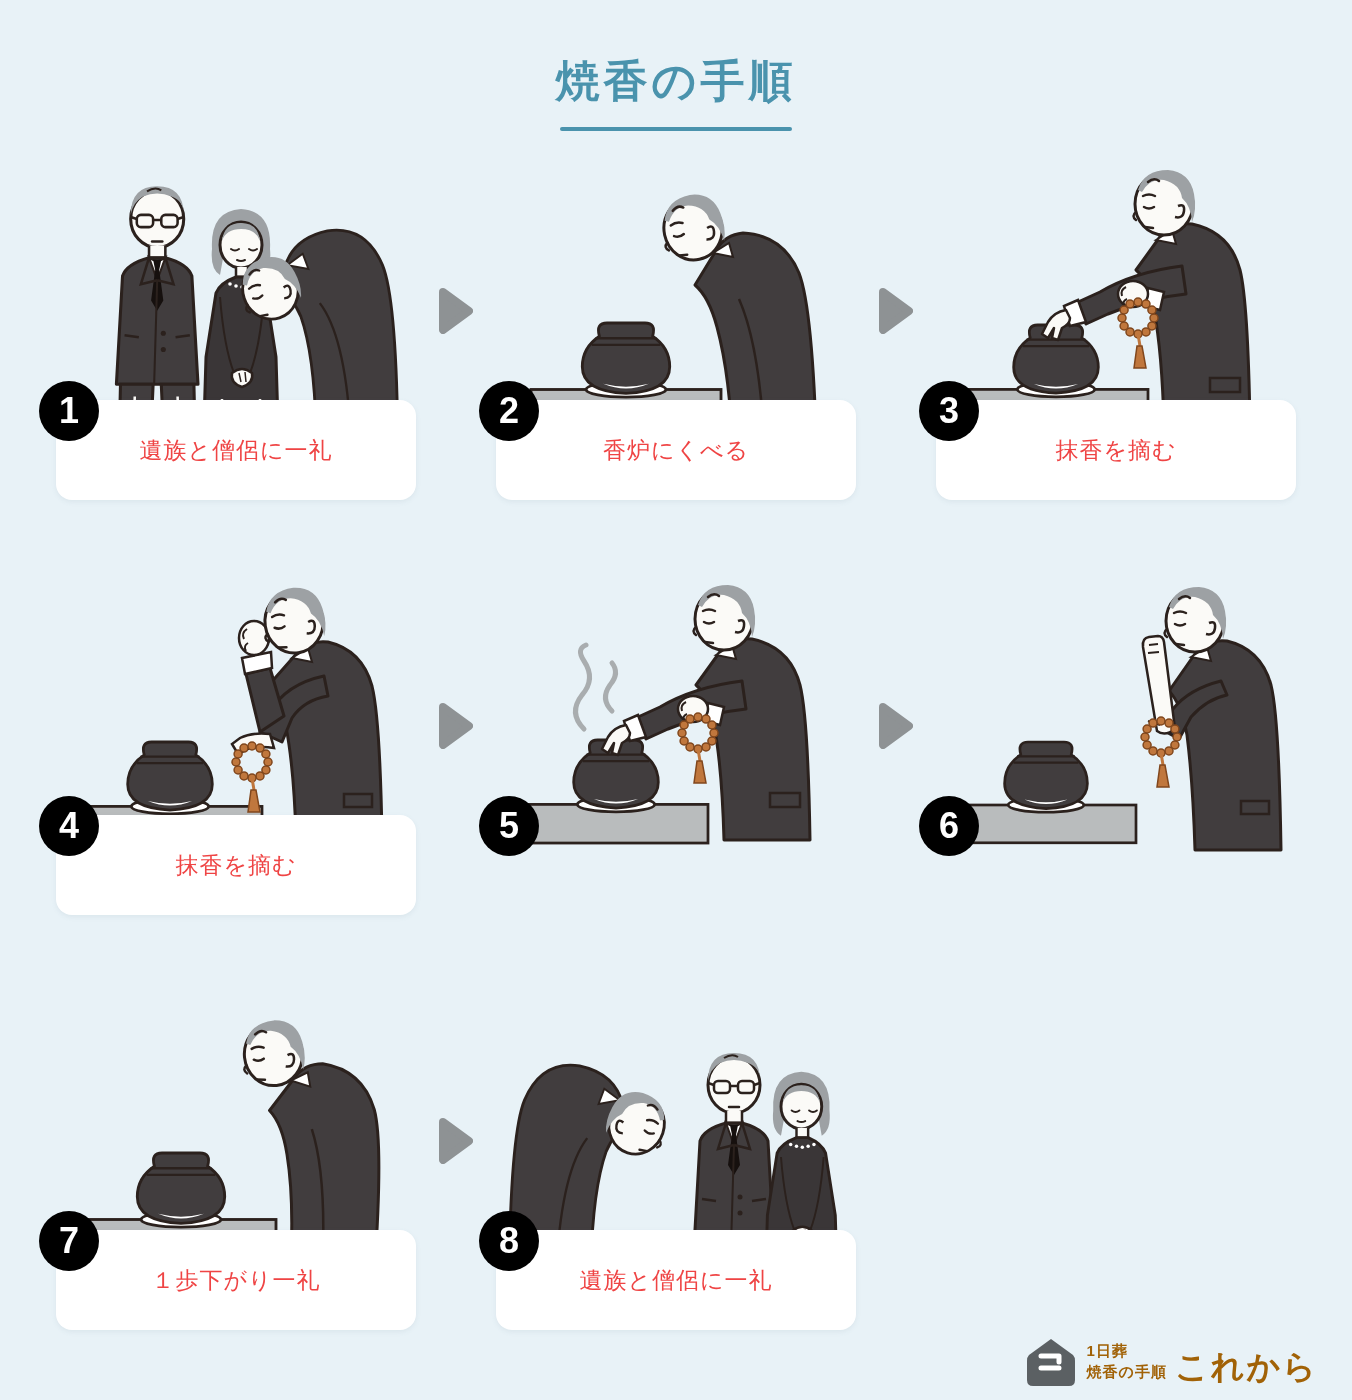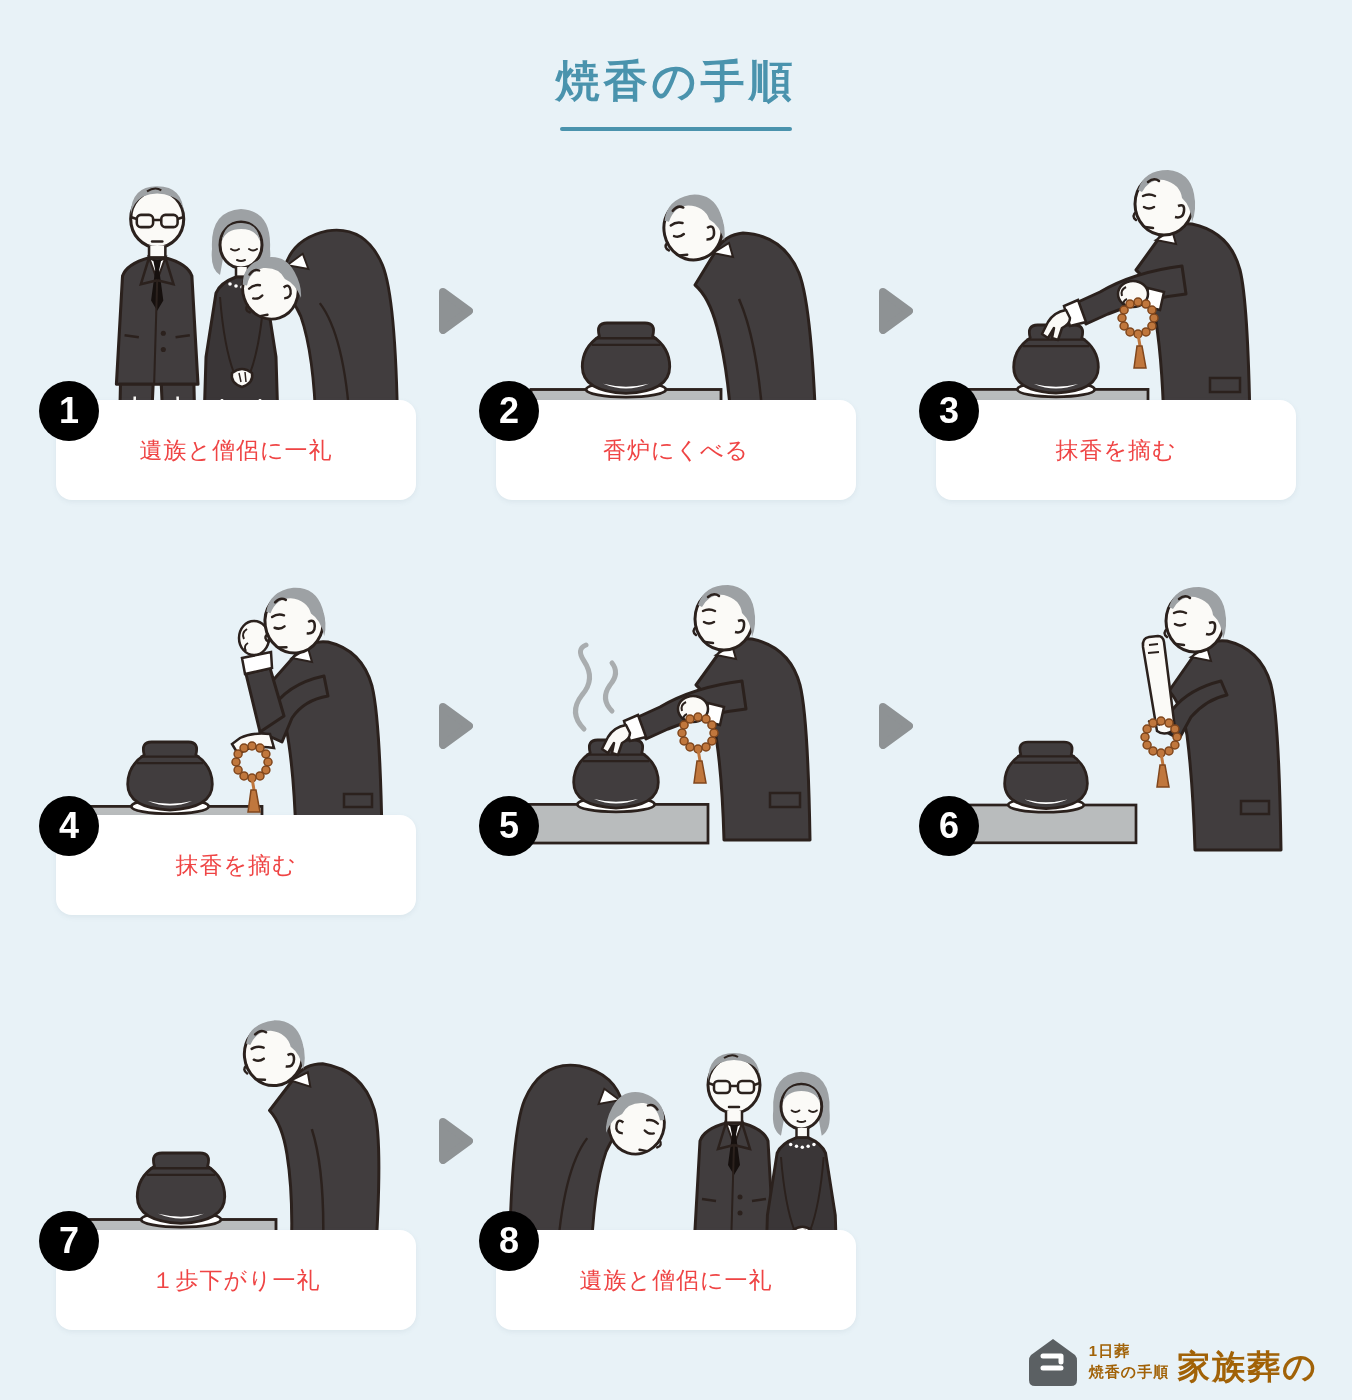--- a/index.html
+++ b/index.html
@@ -312,16 +312,16 @@
 
   <div class="logo">
     <svg width="52" height="52" viewBox="0 0 52 52">
       <path d="M26 3 L48 19 Q50 21 50 25 L50 44 Q50 50 44 50 L8 50 Q2 50 2 44 L2 25 Q2 21 4 19 Z" fill="#5b6063"></path>
       <path d="M16 20 L34 20 M34 20 L34 26 M16 32 L34 32" stroke="#ffffff" stroke-width="5" fill="none" stroke-linecap="round"></path>
     </svg>
     <div class="logo-lines">
       <div>1日葬</div>
       <div>焼香の手順</div>
     </div>
-    <div class="logo-brand">家族葬の</div>
+    <div class="logo-brand">これから</div>
   </div>
 
 </div>
 
 </body></html>

